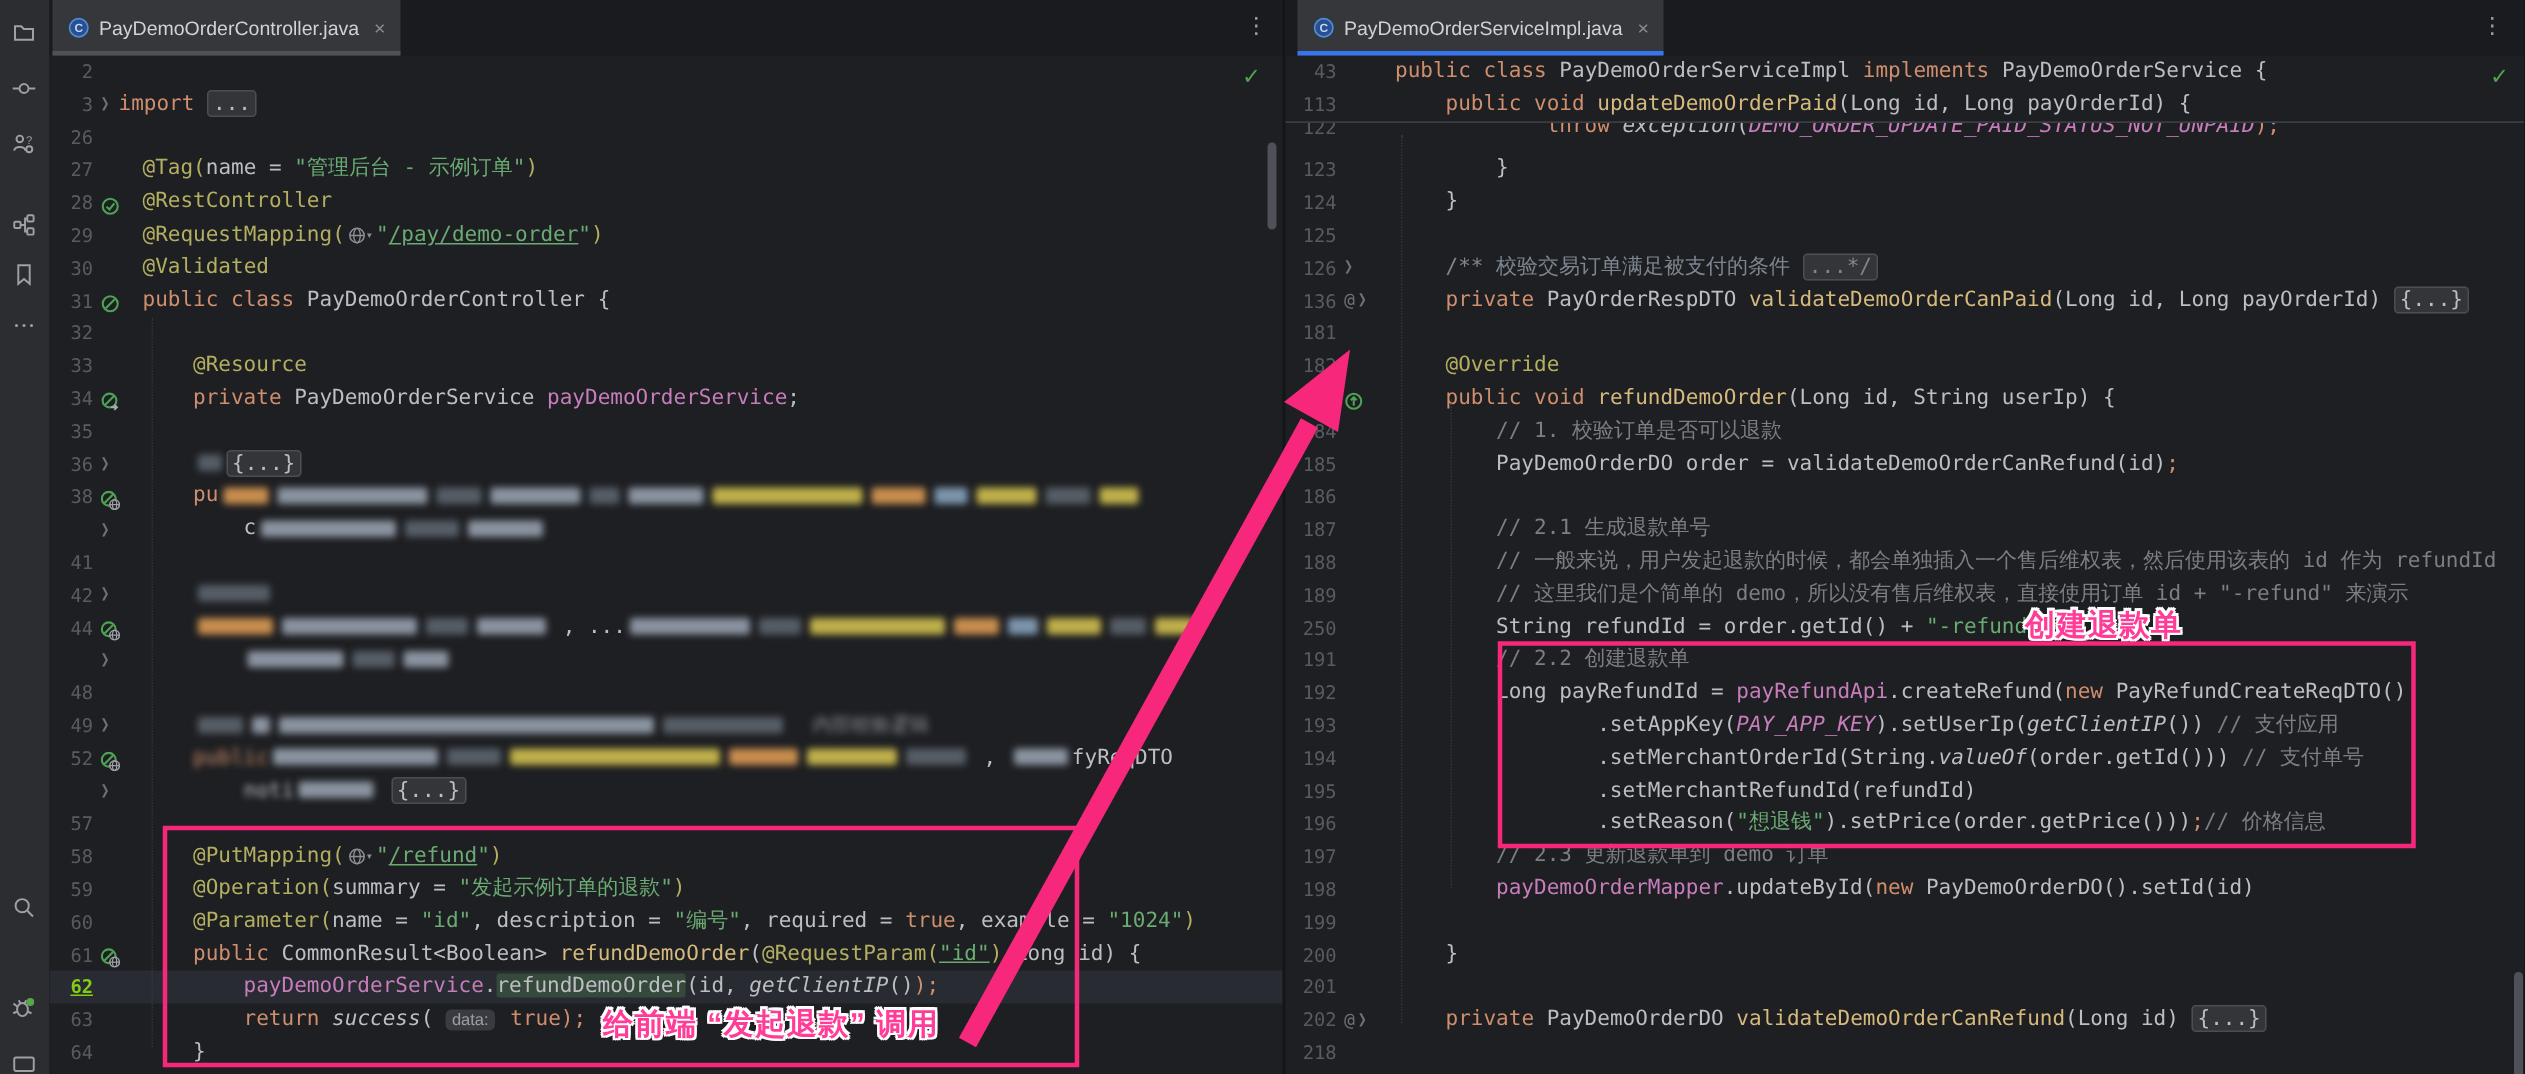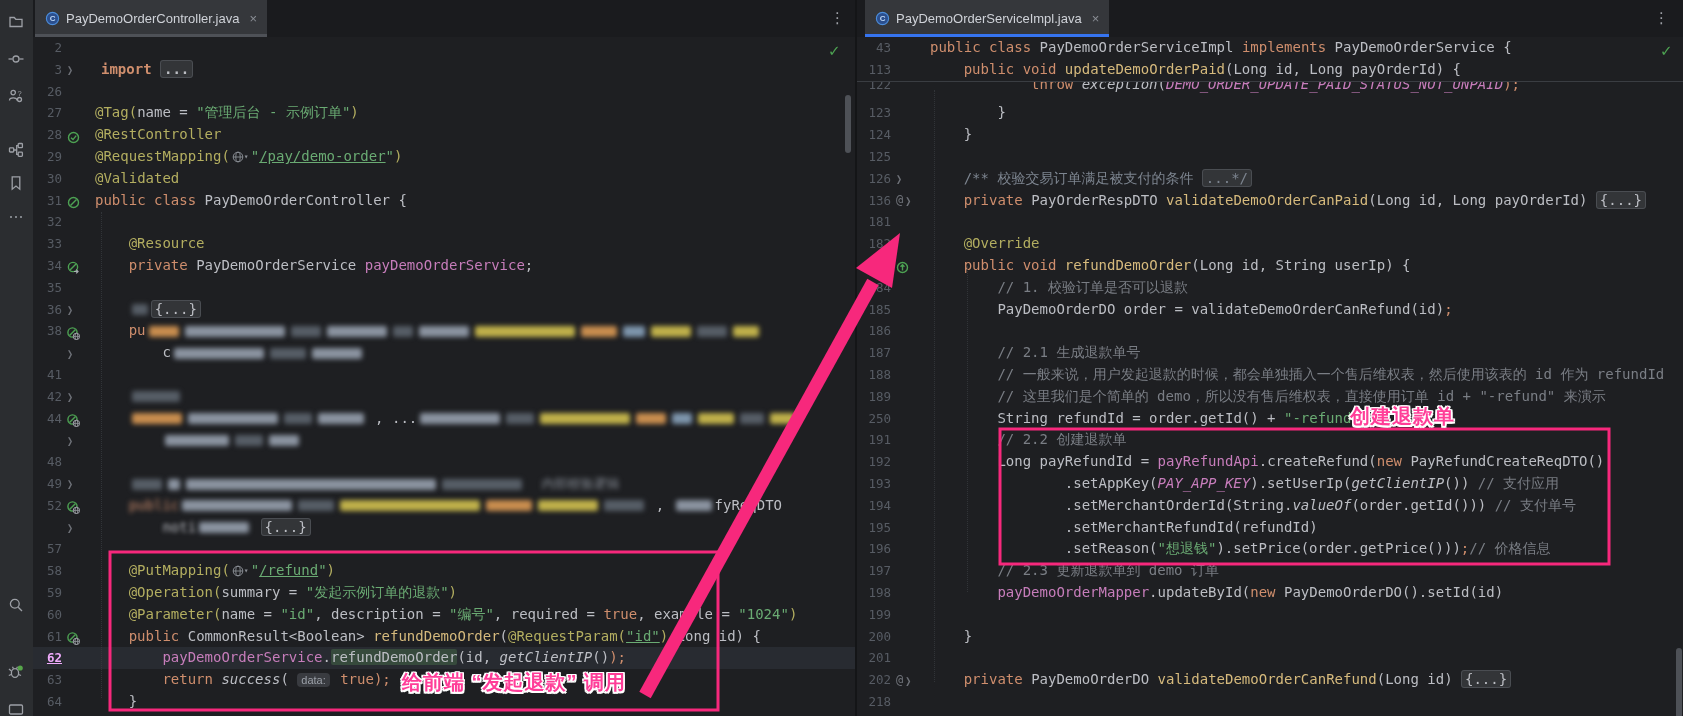--- a/index.html
+++ b/index.html
@@ -22,21 +22,21 @@
   .kebab{position:absolute;top:9px;color:#9DA0A6;font-size:15px;line-height:18px;cursor:pointer;}
   .cicon{width:15px;height:15px;}
   
   .rows{position:absolute;left:0;top:37px;right:0;bottom:0;overflow:hidden;}
   .row{position:absolute;left:0;right:0;height:21.8px;font-family:"DejaVu Sans Mono","Liberation Mono",monospace;}
   .row.cur{background:#282B31;}
   .row.clip{overflow:hidden;border-top:1px solid #3A3D42;}
   .rowin{position:absolute;inset:0;}
   .row.clip .rowin{transform:translateY(-8px);}
   .ln{position:absolute;top:0;text-align:right;color:#575C64;font-size:12.5px;line-height:21.8px;}
-  .row.cur .ln{color:#f0abfc;font-weight:bold;text-decoration:underline;}
+  .row.cur .ln{color:#84cc16;font-weight:bold;text-decoration:underline;}
   .gut{position:absolute;top:0;height:21.8px;display:flex;align-items:center;gap:2px;}
   .fa{color:#6E7178;font-size:10px;transform:scaleY(1.2);cursor:pointer;}
   .atg{color:#6E7178;font-size:12px;}
   .code{position:absolute;top:0;height:21.8px;line-height:21.8px;font-size:14px;white-space:pre;color:#BCBEC4;}
   
   .t-p{color:#BCBEC4;} .t-k{color:#CF8E6D;} .t-a{color:#B3AE60;} .t-s{color:#6AAB73;}
   .t-su{color:#6AAB73;text-decoration:underline;}
   .t-c{color:#7A7E85;} .t-d{color:#7D8590;}
   .t-m{color:#D6BA7D;} .t-f{color:#C77DBB;}
   .t-ci{color:#C77DBB;font-style:italic;} .t-si{color:#BCBEC4;font-style:italic;}
@@ -150,21 +150,21 @@
             <span class="gut" style="left: 34px;"></span>
             <span class="code" style="left: 62px;"></span>
           </div>
         </div>
         <div class="row" style="top: 21.8px;">
           <div class="rowin">
             <span class="ln" style="width: 29px;">3</span>
             <span class="gut" style="left: 34px;">
               <span class="fa">❯</span>
             </span>
-            <span class="code" style="left: 68px; font-weight: bold;"><span class="t-k">import </span><span class="foldbox t-p">...</span></span>
+            <span class="code" style="left: 46px;"><span class="t-k">import </span><span class="foldbox t-p">...</span></span>
           </div>
         </div>
         <div class="row" style="top: 43.6px; padding-left: 43px;">
           <div class="rowin">
             <span class="ln" style="width: 29px;">26</span>
             <span class="gut" style="left: 34px;"></span>
             <span class="code" style="left: 62px;"></span>
           </div>
         </div>
         <div class="row" style="top: 65.4px;">

